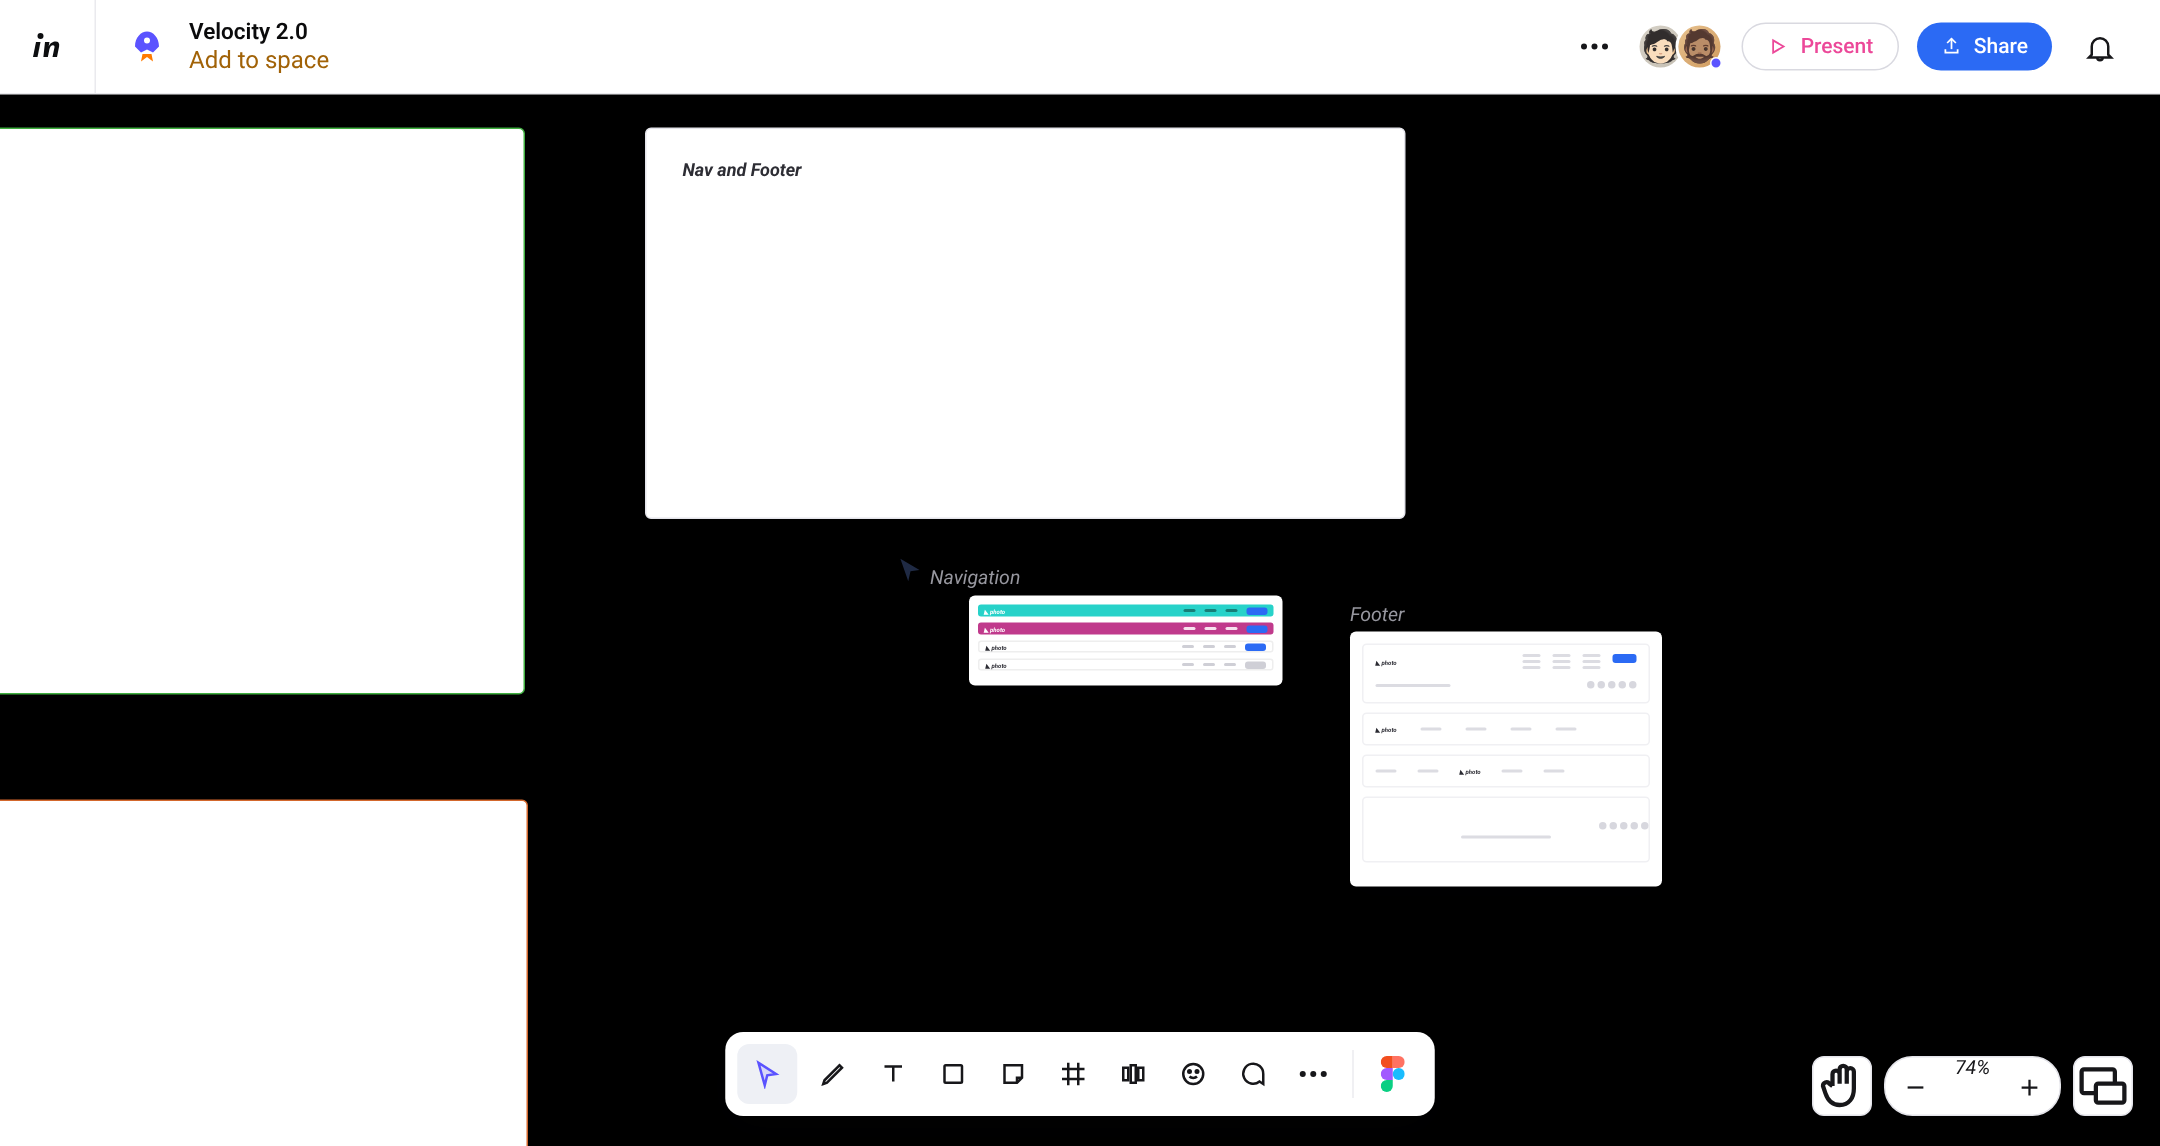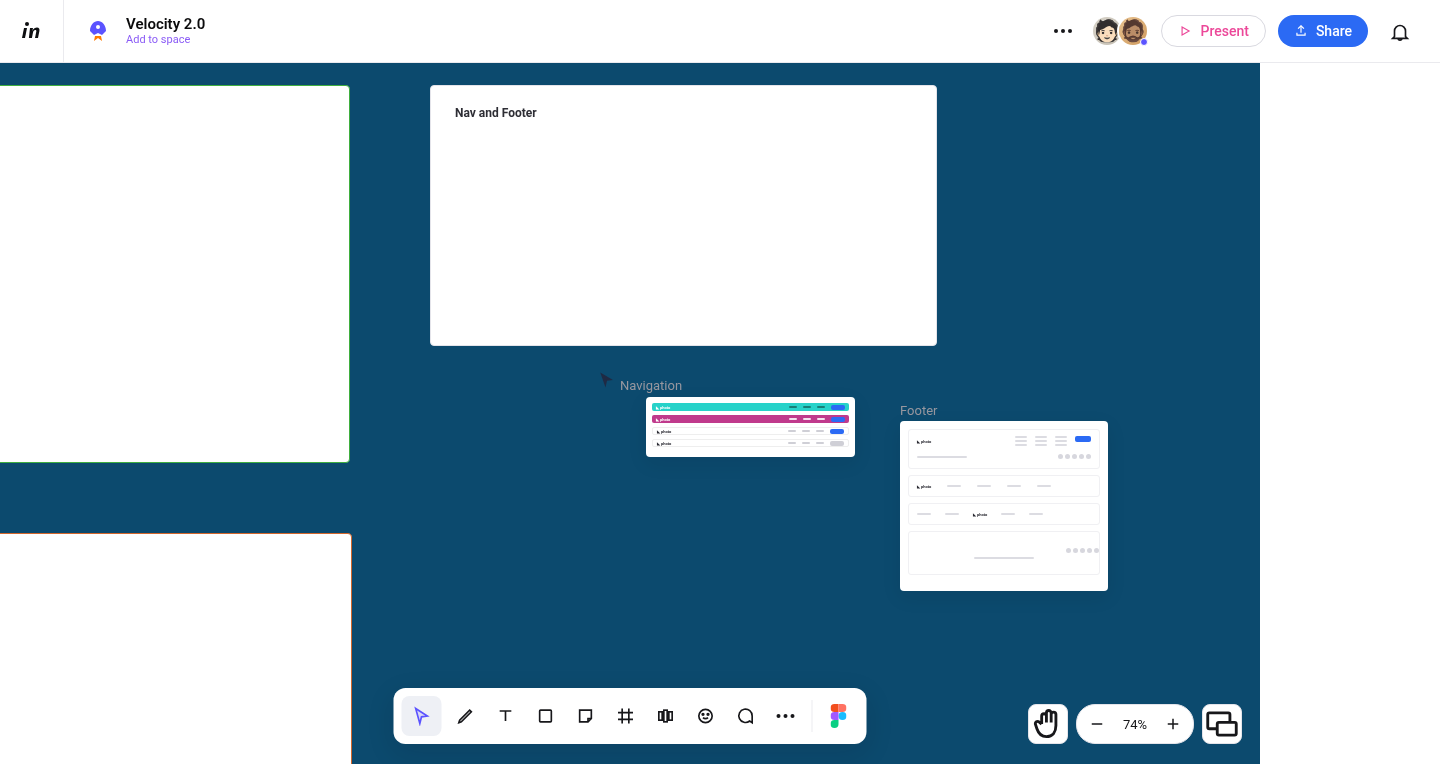--- a/index.html
+++ b/index.html
@@ -7,21 +7,21 @@
 
   
   .header { position: absolute; top: 0; left: 0; width: 1440px; height: 63px; border-bottom: 1px solid #eaeaee; display: flex; align-items: center; }
   .logo-cell { width: 64px; height: 63px; border-right: 1px solid #eaeaee; display: flex; align-items: center; justify-content: center; }
   .inv-logo { width: 24px; height: 24px; color: #0d0e10; }
   .project-cell { display: flex; align-items: center; padding-left: 18px; gap: 12px; }
   .rocket { width: 32px; height: 32px; border-radius: 8px; display: flex; align-items: center; justify-content: center; }
   .rocket svg { width: 24px; height: 24px; }
   .project-text { display: flex; flex-direction: column; line-height: 1.2; }
   .project-title { font-size: 15px; font-weight: 600; color: #0b0b0c; }
-  .project-sub { font-size: 11px; color: #8b5cf6; }
+  .project-sub { font-size: 16px; color: #a16207; }
 
   .header-right { margin-left: auto; display: flex; align-items: center; gap: 12px; padding-right: 20px; }
   .more-btn { width: 32px; height: 32px; display:flex; align-items:center; justify-content:center; border-radius:6px; cursor:pointer; }
   .dots { width: 18px; height: 4px; display: flex; justify-content: space-between; }
   .dots span { width: 4px; height: 4px; background: #17171a; border-radius: 50%; display:block; }
 
   .avatars { display: flex; }
   .avatar { width: 32px; height: 32px; border-radius: 50%; border: 2px solid #fff; position: relative; overflow: visible; }
   .avatar + .avatar { margin-left: -6px; }
   .avatar-inner { width: 100%; height: 100%; border-radius: 50%; display:flex; align-items:center; justify-content:center; font-size: 21px; color:#fff; }
@@ -29,21 +29,21 @@
 
   .btn { height: 32px; border-radius: 16px; display: flex; align-items: center; padding: 0 16px; font-size: 14px; font-weight: 500; gap: 8px; cursor: pointer; user-select: none; }
   .btn-outline { border: 1px solid #d9d9e0; color: #ec4899; background: #fff; }
   .btn-primary { background: #2b6af4; color: #fff; }
   .btn svg { width: 14px; height: 14px; }
 
   .bell-cell { width: 40px; height: 40px; display:flex; align-items:center; justify-content:center; cursor:pointer; }
   .bell-cell svg { width: 22px; height: 22px; color: #17171a; }
 
   
-  .canvas { position: absolute; top: 63px; left: 0; width: 1260px; height: 701px; background: #0c4a6e; overflow: hidden; }
+  .canvas { position: absolute; top: 63px; left: 0; width: 1440px; height: 701px; background: #000000; overflow: hidden; font-style: italic; }
 
   .frame-green { position: absolute; top: 22px; left: -160px; width: 510px; height: 378px; border: 1px solid #3fae3f; border-radius: 4px; background: #fff; }
   .frame-orange { position: absolute; top: 470px; left: -160px; width: 512px; height: 400px; border: 1px solid #d3672c; border-radius: 4px; background: #fff; }
   .frame-nav { position: absolute; top: 22px; left: 430px; width: 507px; height: 261px; border: 1px solid #e4e4ea; border-radius: 4px; background: #fff; padding: 20px 24px; }
   .frame-nav-title { font-size: 12px; font-weight: 700; color: #2d2d34; }
 
   .label { position: absolute; font-size: 13px; color: #97979f; }
   .label-nav { top: 315px; left: 620px; }
   .label-footer { top: 340px; left: 900px; }
 
@@ -98,21 +98,21 @@
   .toolbar { position: absolute; bottom: 20px; left: 50%; transform: translateX(-50%); height: 56px; background: #fff; border-radius: 12px; box-shadow: 0 8px 28px rgba(17,17,26,0.12); display: flex; align-items: center; padding: 0 8px; }
   .tool { width: 40px; height: 40px; display:flex; align-items:center; justify-content:center; border-radius: 8px; cursor:pointer; }
   .tool.active { background: #eef0f5; }
   .tool svg { width: 20px; height: 20px; color: #17171a; }
   .tool-sep { width: 1px; height: 32px; background: #ececf0; margin: 0 6px; }
   .tool-gap { width: 4px; }
   .figma svg { width: 16px; height: 24px; }
 
   
   .zoom { position: absolute; bottom: 20px; right: 18px; height: 40px; display:flex; gap:8px; }
-  .zoom-group { display:flex; align-items:center; background:#fff; border:1px solid #e4e4ea; border-radius:19px; height:40px; }
+  .zoom-group { display:flex; align-items:flex-start; background:#fff; border:1px solid #e4e4ea; border-radius:19px; height:40px; }
   .zoom-btn { width:40px; height:40px; display:flex; align-items:center; justify-content:center; cursor:pointer; }
   .zoom-btn svg { width:18px; height:18px; color:#17171a; }
   .zoom-label { font-size:13px; color:#17171a; padding:0 4px; min-width: 36px; text-align:center; }
   .hand-box { width:40px; background:#fff; border:1px solid #e4e4ea; border-radius:8px; display:flex; align-items:center; justify-content:center; cursor:pointer; }
   .fit-box { width:40px; background:#fff; border:1px solid #e4e4ea; border-radius:8px; display:flex; align-items:center; justify-content:center; cursor:pointer; }
 
 </style>
 </head>
 <body>
 

